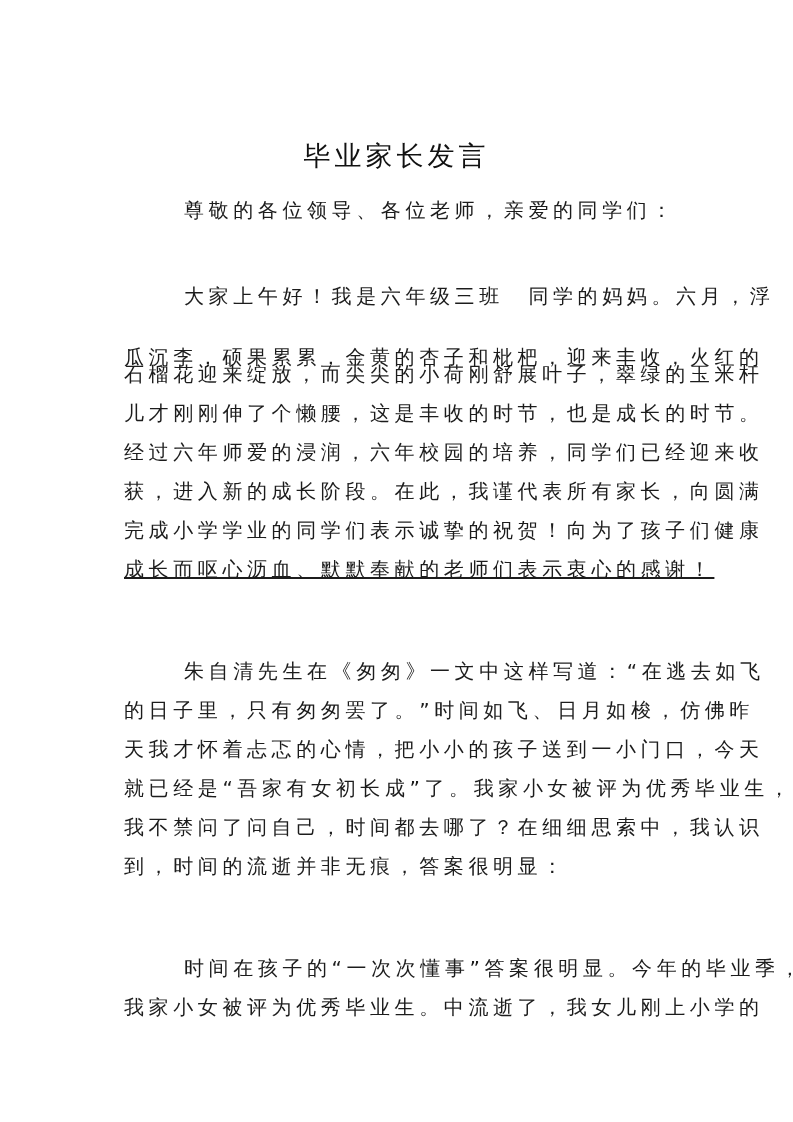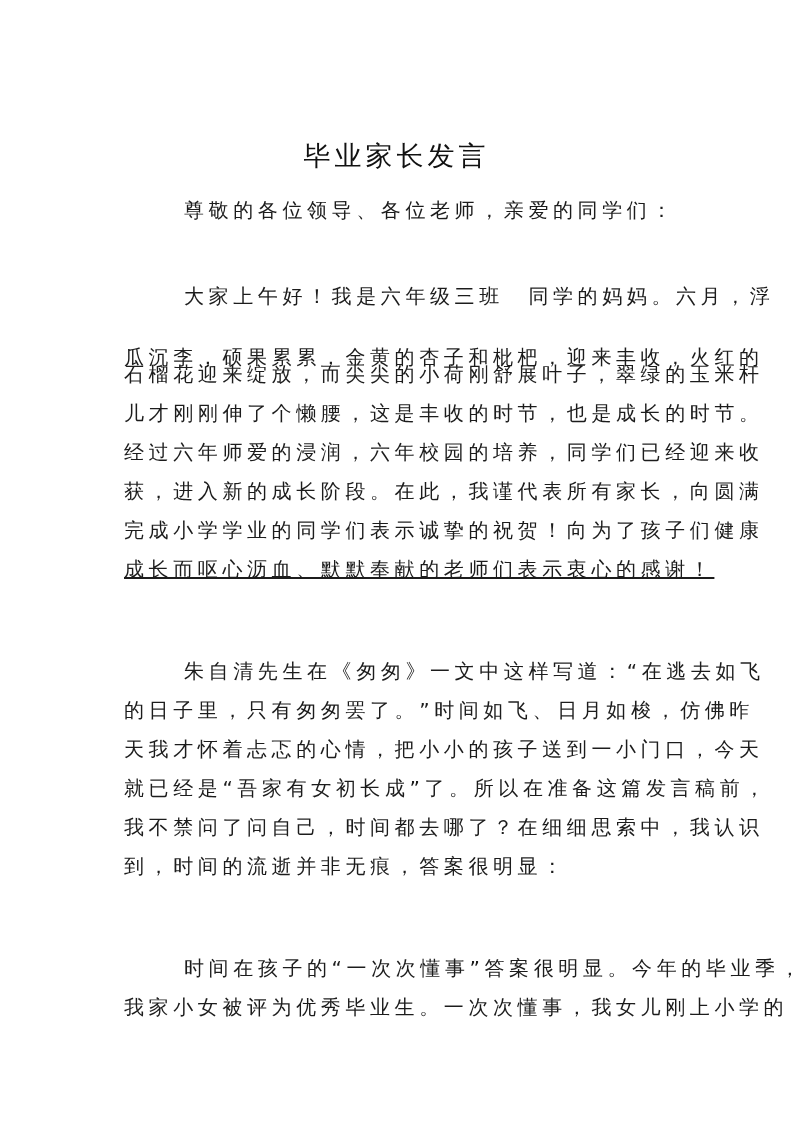--- a/index.html
+++ b/index.html
@@ -63,22 +63,22 @@
     <div class="line" style="top:437px;">经过六年师爱的浸润，六年校园的培养，同学们已经迎来收</div>
     <div class="line" style="top:476px;">获，进入新的成长阶段。在此，我谨代表所有家长，向圆满</div>
     <div class="line" style="top:515px;">完成小学学业的同学们表示诚挚的祝贺！向为了孩子们健康</div>
     <div class="line" style="top:554px;text-decoration:underline;">成长而呕心沥血、默默奉献的老师们表示衷心的感谢！</div>
   </div>
 
   <div>
     <div class="line indent" style="top:656px;text-align:center;">朱自清先生在《匆匆》一文中这样写道：“在逃去如飞</div>
     <div class="line" style="top:695px;">的日子里，只有匆匆罢了。”时间如飞、日月如梭，仿佛昨</div>
     <div class="line" style="top:734px;">天我才怀着忐忑的心情，把小小的孩子送到一小门口，今天</div>
-    <div class="line" style="top:773px;">就已经是“吾家有女初长成”了。所以在准备这篇发言稿前，</div>
+    <div class="line" style="top:773px;">就已经是“吾家有女初长成”了。我家小女被评为优秀毕业生，</div>
     <div class="line" style="top:812px;">我不禁问了问自己，时间都去哪了？在细细思索中，我认识</div>
     <div class="line" style="top:851px;">到，时间的流逝并非无痕，答案很明显：</div>
   </div>
 
   <div>
     <div class="line indent" style="top:953px;">时间在孩子的“一次次懂事”答案很明显。今年的毕业季，</div>
-    <div class="line" style="top:992px;">我家小女被评为优秀毕业生。一次次懂事，我女儿刚上小学的</div>
+    <div class="line" style="top:992px;">我家小女被评为优秀毕业生。中流逝了，我女儿刚上小学的</div>
   </div>
 </div>
 
 </body></html>

